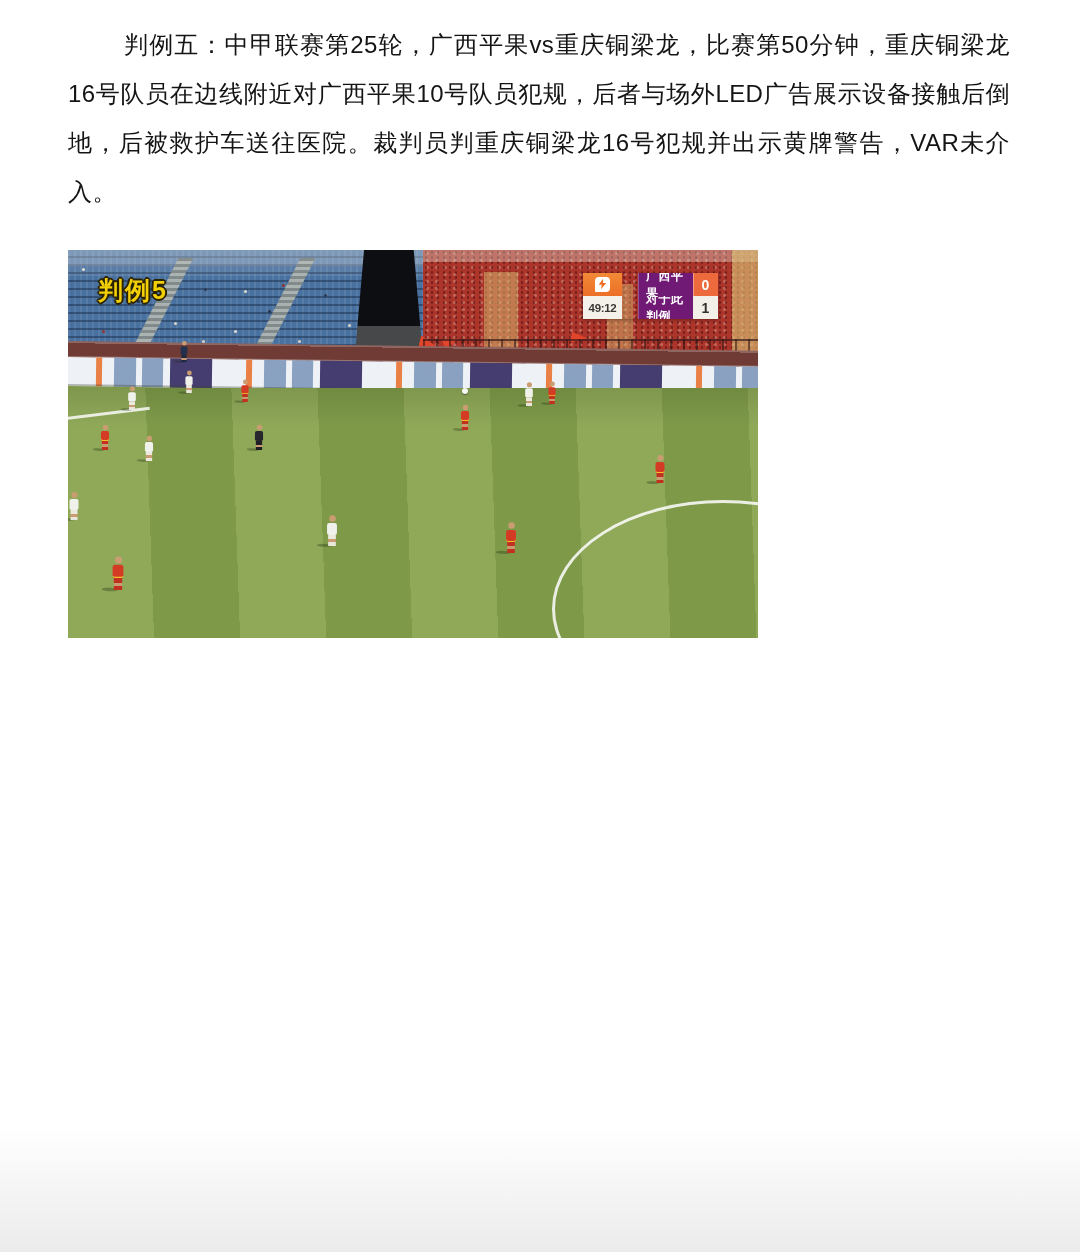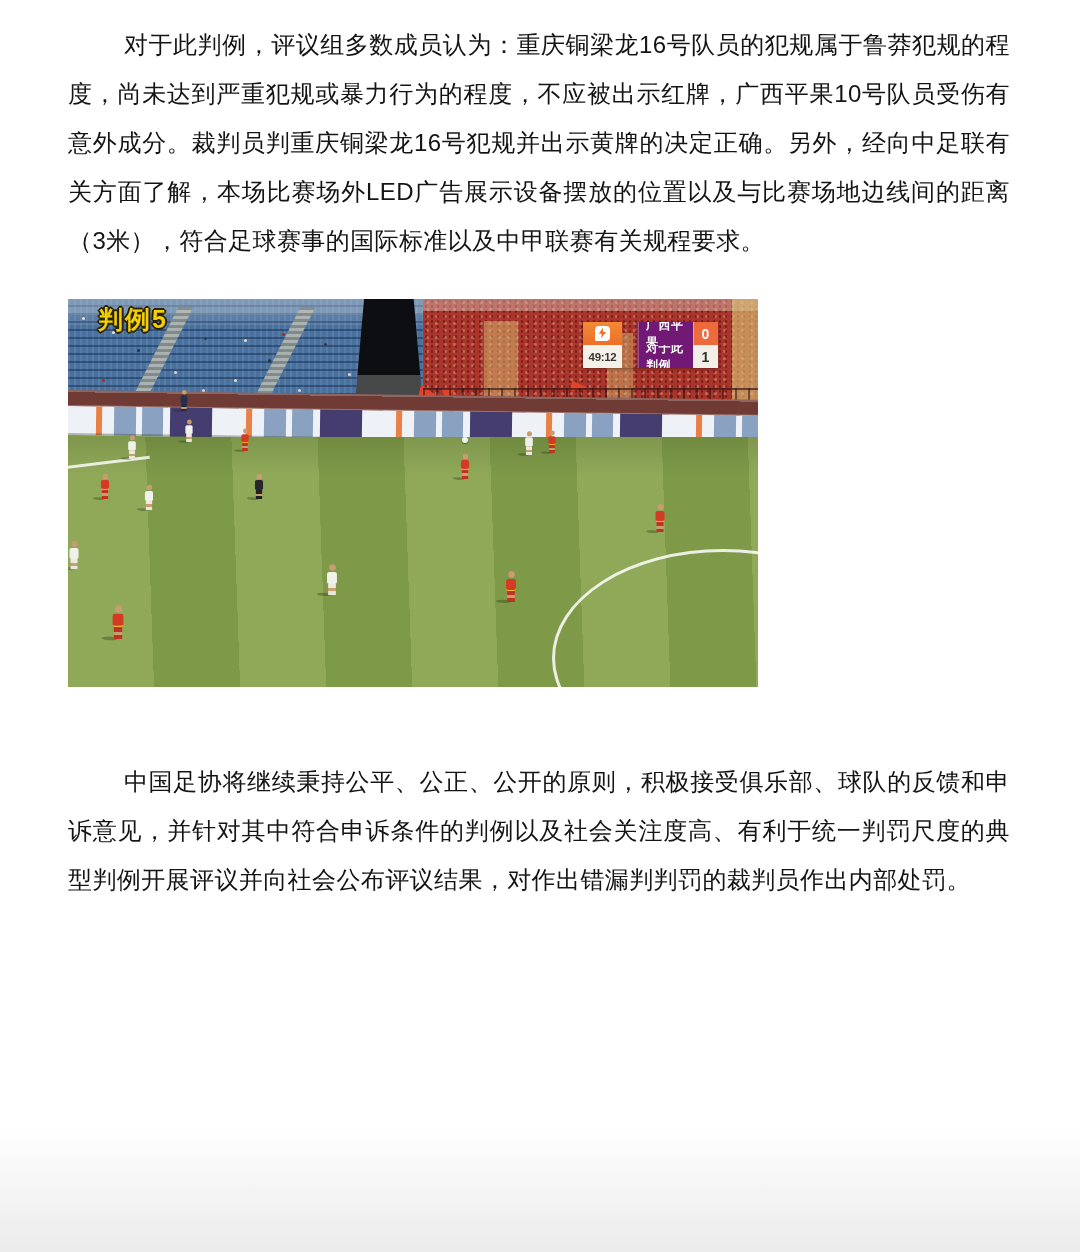--- a/index.html
+++ b/index.html
@@ -108,21 +108,21 @@
   .t-red .p-legs{background:linear-gradient(180deg,#c23120 0 38%,#c99c72 38% 68%,#c23120 68%);}
   .t-white .p-torso{background:#f1f1ec;}
   .t-white .p-legs{background:linear-gradient(180deg,#eceade 0 38%,#c99c72 38% 68%,#e9e7dc 68%);}
   .t-ref .p-torso{background:#26262c;}
   .t-ref .p-legs{background:linear-gradient(180deg,#1f1f24 0 45%,#c99c72 45% 70%,#1f1f24 70%);}
   .t-gk .p-torso{background:#22324e;}
   .t-gk .p-legs{background:linear-gradient(180deg,#1c2940 0 45%,#c99c72 45% 70%,#1c2940 70%);}
 
   
   .case-label{
-    position:absolute;left:30px;top:4px;font-size:25px;font-weight:bold;letter-spacing:2px;
+    position:absolute;left:30px;top:24px;font-size:25px;font-weight:bold;letter-spacing:2px;
     color:#f3cf06;z-index:6;
     text-shadow:-2px 0 0 #2a2205,2px 0 0 #2a2205,0 -2px 0 #2a2205,0 2px 0 #2a2205,
       -1px -1px 0 #2a2205,1px 1px 0 #2a2205,1px -1px 0 #2a2205,-1px 1px 0 #2a2205;
   }
 
   
   .scoreboard{
     position:absolute;left:515px;top:23px;width:135px;height:46px;z-index:6;
     display:grid;grid-template-columns:39px 71px 25px;grid-template-rows:23px 23px;
     font-weight:bold;box-shadow:0 1px 3px rgba(0,0,0,.35);
@@ -136,21 +136,21 @@
     justify-content:flex-start;padding-left:8px;box-shadow:inset 1px 0 0 rgba(255,255,255,.25);margin-left:16px;}
   .sb-home-score{background:#ed6a3c;color:#fff;font-size:14px;box-shadow:inset 1px 0 0 rgba(255,255,255,.35);}
   .sb-clock{background:#f4f1ea;color:#3a3632;font-size:11.5px;letter-spacing:-.3px;}
   .sb-away-score{background:#f2efe8;color:#33302c;font-size:14px;}
 </style>
 </head>
 <body>
 
 <div class="page">
   <div class="article">
-    <p class="p3">对于此判例，评议组多数成员认为：重庆铜梁龙16号队员的犯规属于鲁莽犯规的程度，尚未达到严重犯规或暴力行为的程度，不应被出示红牌，广西平果10号队员受伤有意外成分。裁判员判重庆铜梁龙16号犯规并出示黄牌的决定正确。另外，经向中足联有关方面了解，本场比赛场外LED广告展示设备摆放的位置以及与比赛场地边线间的距离（3米），符合足球赛事的国际标准以及中甲联赛有关规程要求。</p>
+    <p class="p1">判例五：中甲联赛第25轮，广西平果vs重庆铜梁龙，比赛第50分钟，重庆铜梁龙16号队员在边线附近对广西平果10号队员犯规，后者与场外LED广告展示设备接触后倒地，后被救护车送往医院。裁判员判重庆铜梁龙16号犯规并出示黄牌警告，VAR未介入。</p>
 
     <figure class="photo">
       <div class="stands">
         <div class="stands-left">
           <div class="stair s1"></div>
           <div class="stair s2"></div>
           <div class="specks"></div>
         </div>
         <div class="tunnel"></div>
         <div class="stands-right">
@@ -253,15 +253,14 @@
           <span class="p-torso"></span>
           <span class="p-legs"></span>
         </div>
         <div class="player t-gk" style="left: 116px; top: 112px; --s: 0.75;">
           <span class="p-head"></span>
           <span class="p-torso"></span>
           <span class="p-legs"></span>
         </div>
       </figure>
 
-    <p class="p4">中国足协将继续秉持公平、公正、公开的原则，积极接受俱乐部、球队的反馈和申诉意见，并针对其中符合申诉条件的判例以及社会关注度高、有利于统一判罚尺度的典型判例开展评议并向社会公布评议结果，对作出错漏判判罚的裁判员作出内部处罚。</p>
   </div>
 </div>
 
 </body></html>

